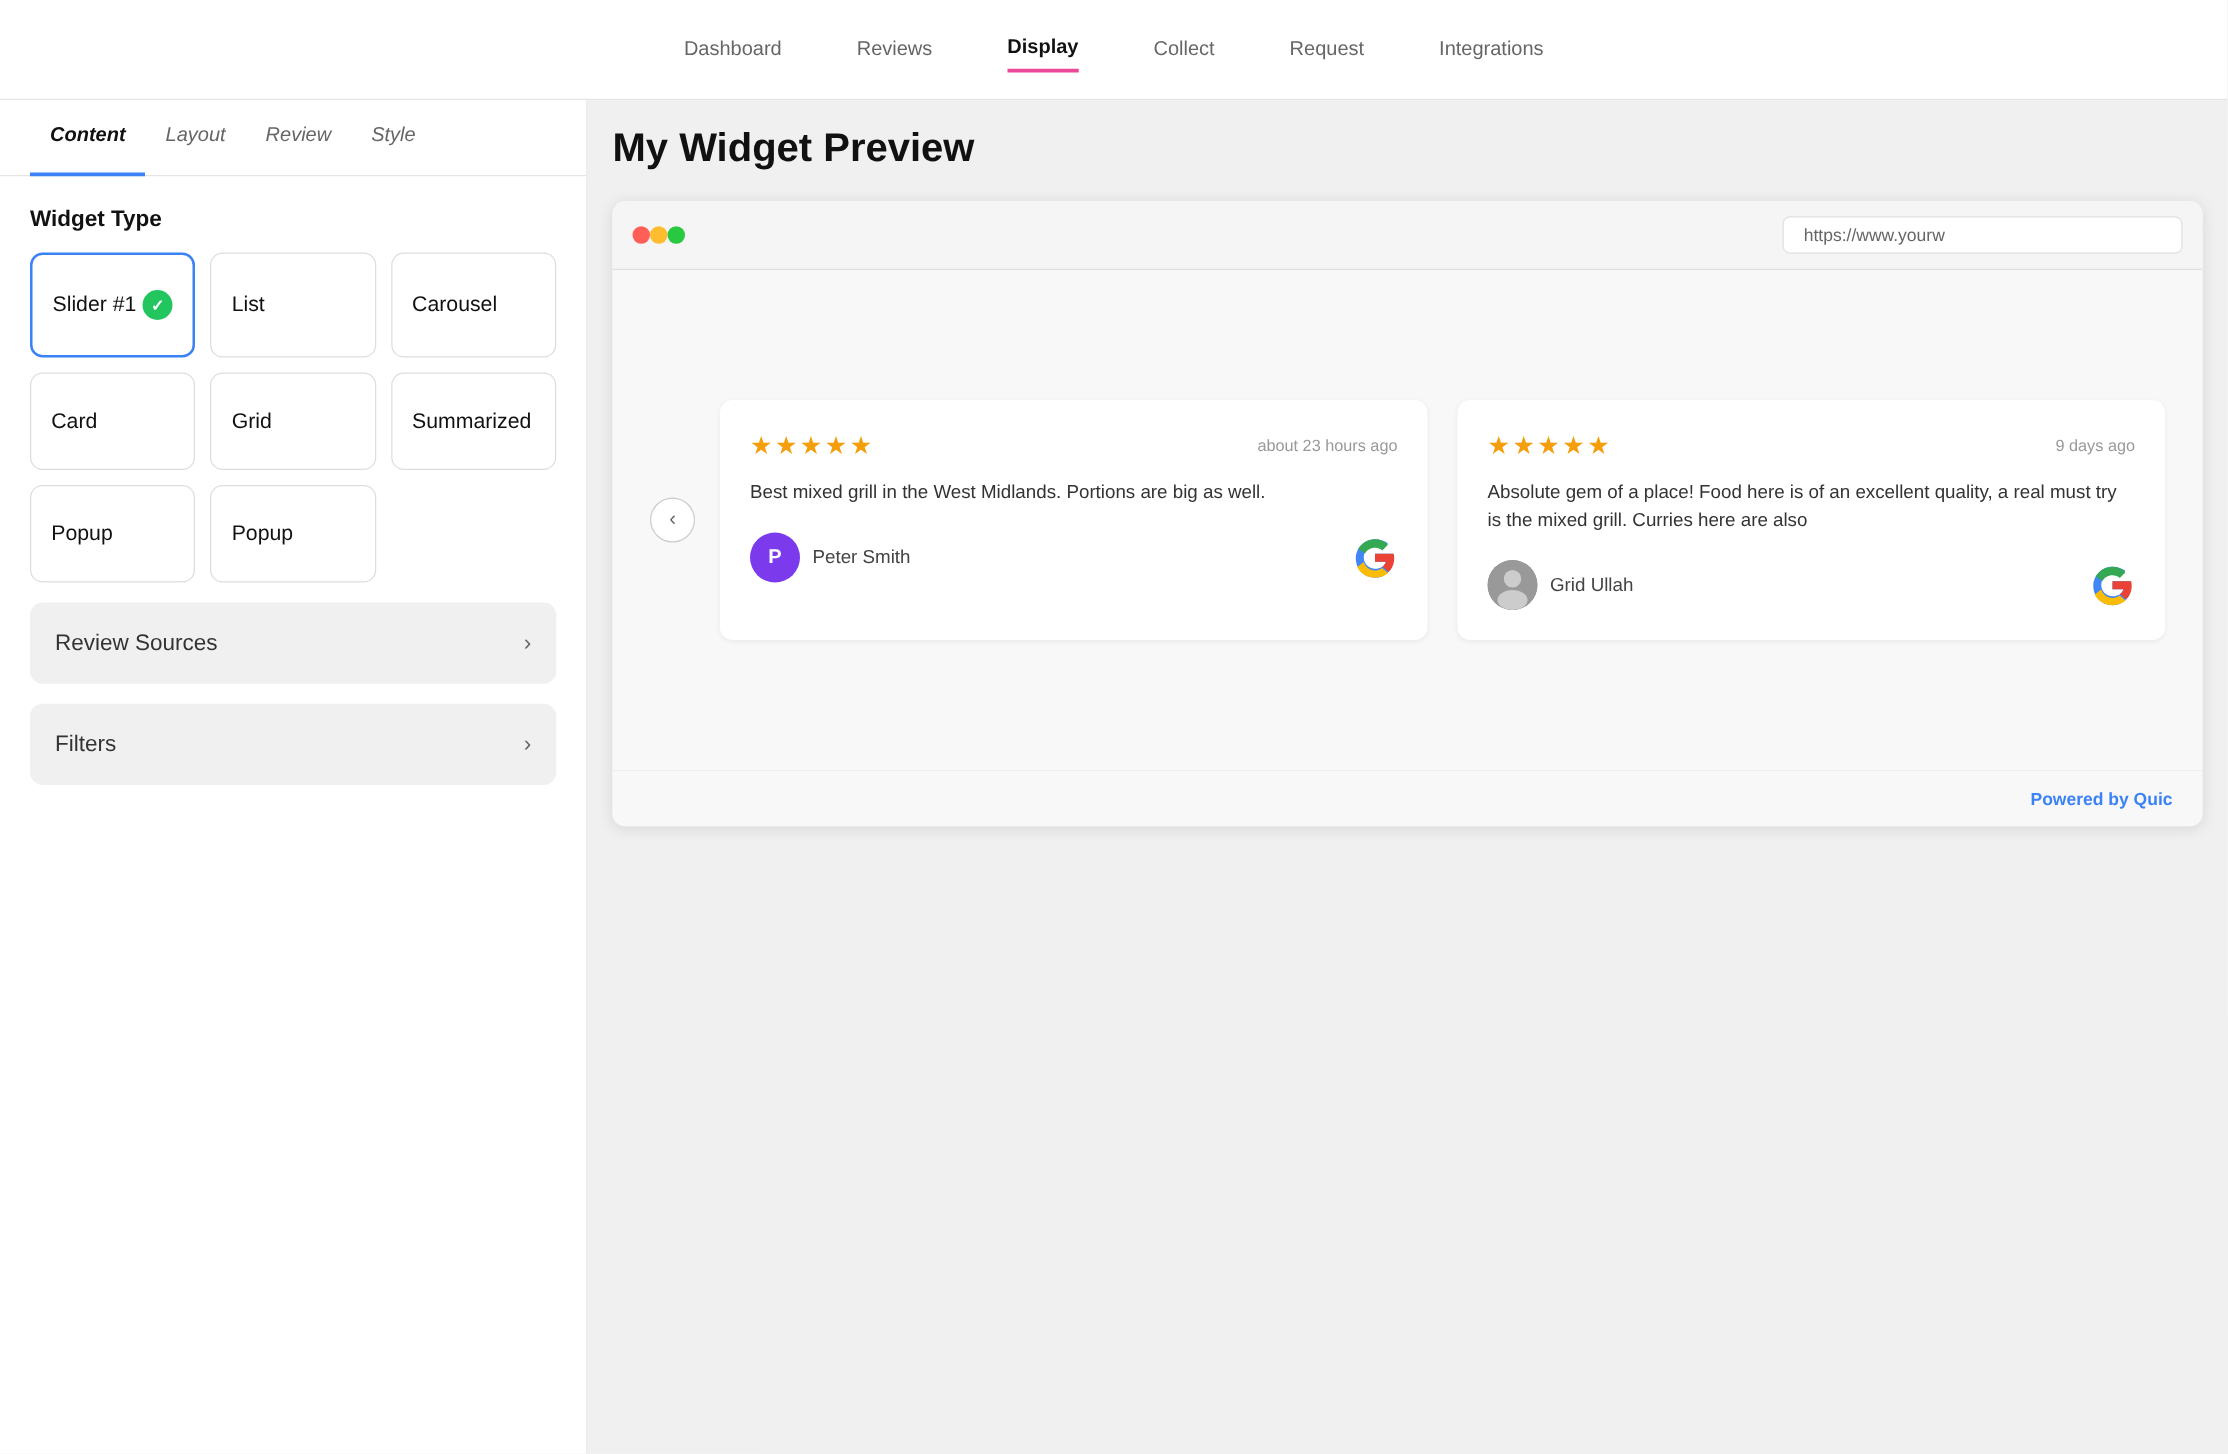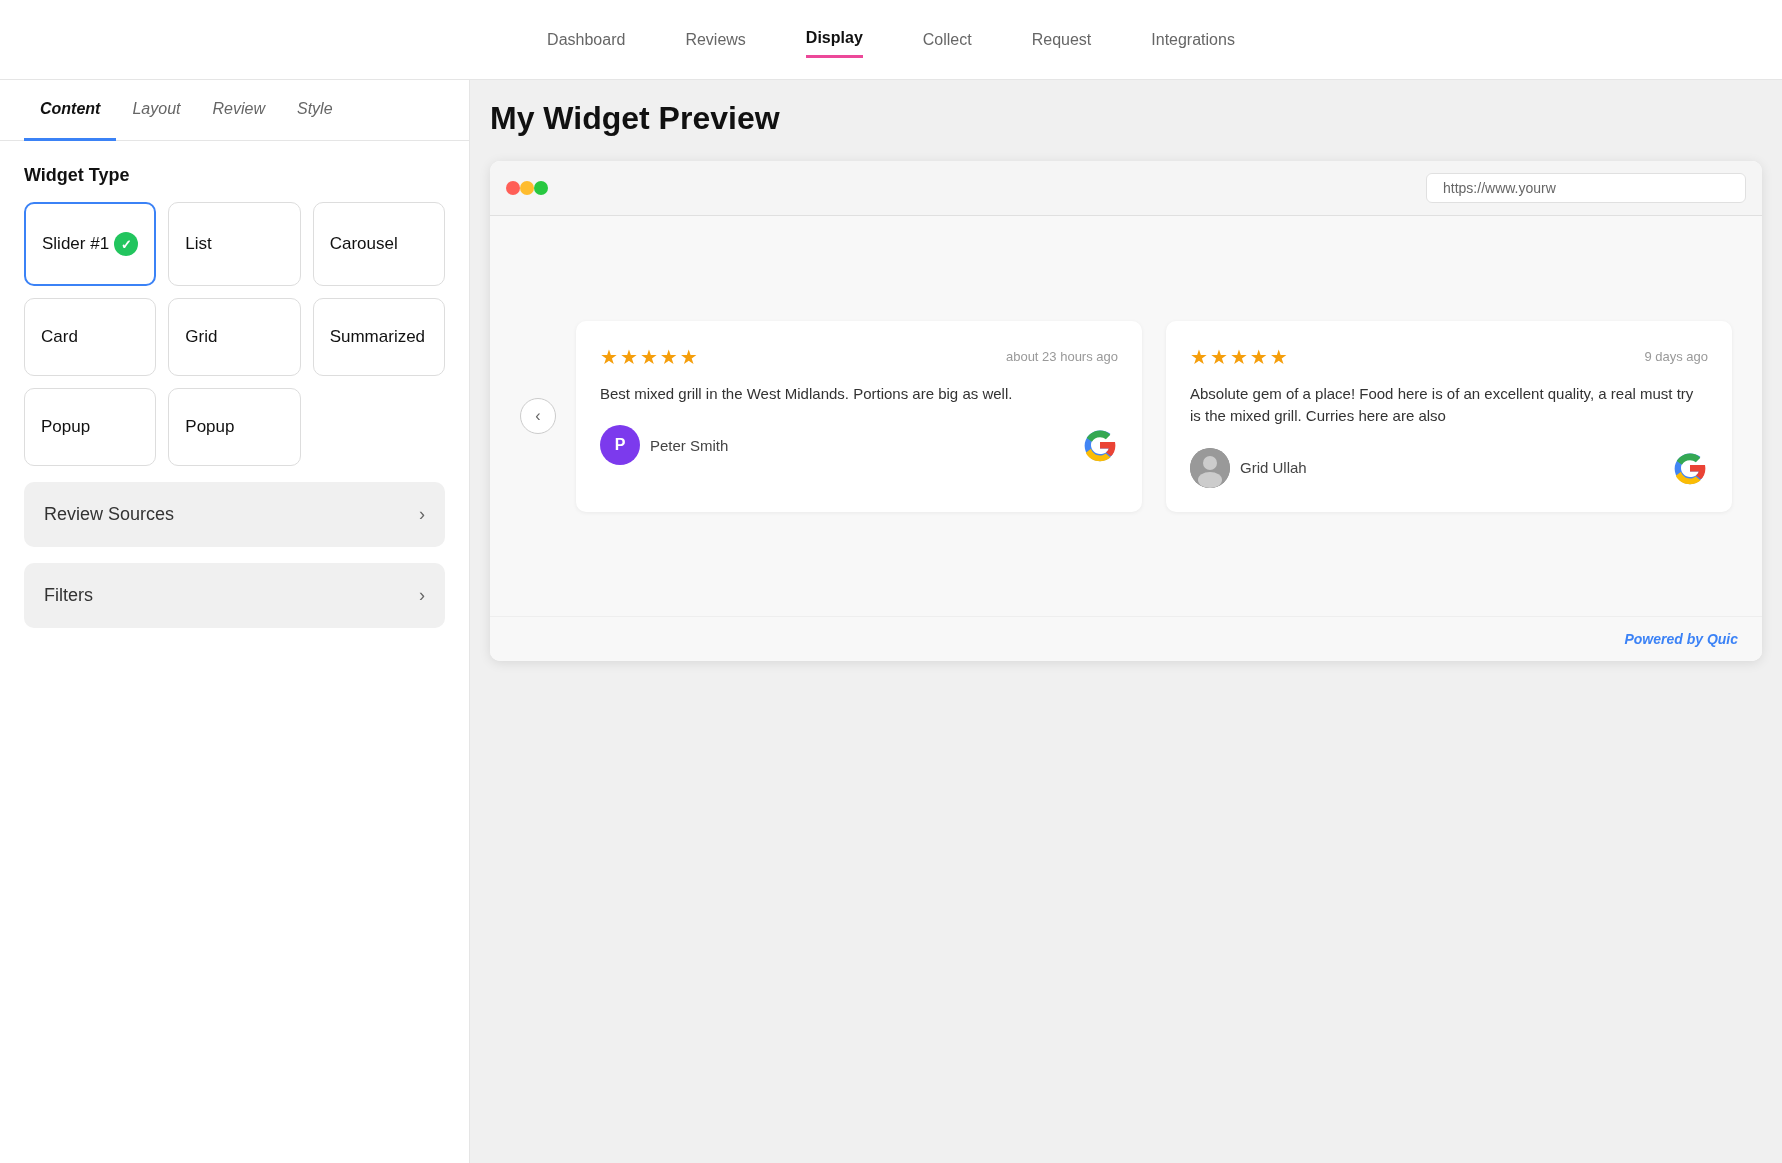--- a/index.html
+++ b/index.html
@@ -292,21 +292,20 @@
       height: 36px;
     }
 
     .powered-by {
       text-align: right;
       padding: 14px 24px;
       font-size: 14px;
       color: #666;
       background: #f8f8f8;
       border-top: 1px solid #eee;
-      font-style: italic;
     }
     .powered-by span {
       color: #3b82f6;
       font-weight: 600;
     }
   </style>
 </head>
 <body>
 
 <nav class="top-nav">

